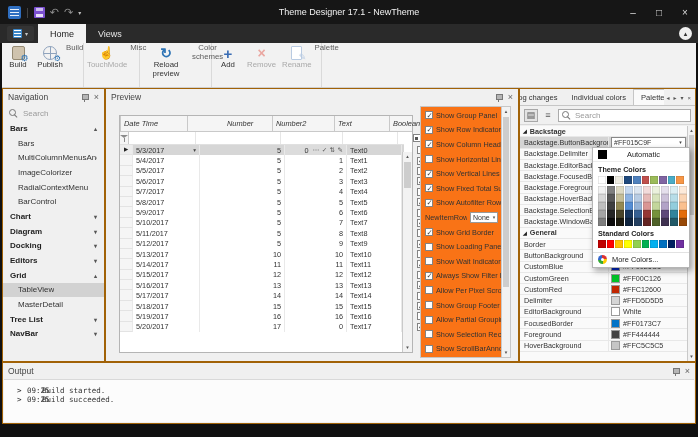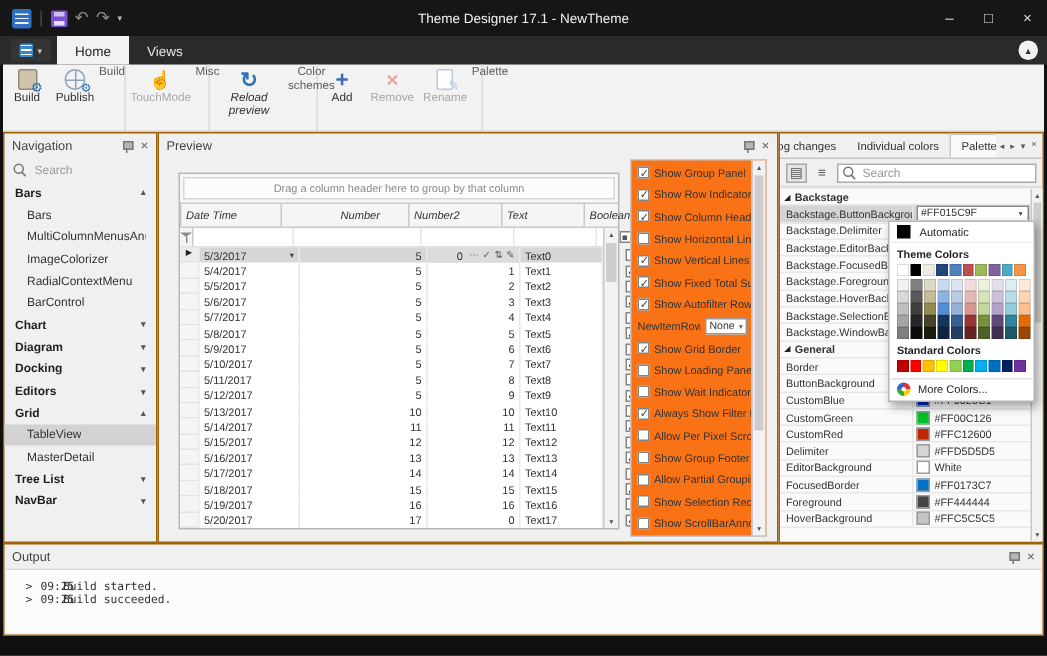--- a/index.html
+++ b/index.html
@@ -38,21 +38,21 @@
      background:#f0f0f0;color:#333;font-size:7px;display:flex;align-items:center;justify-content:center;}
   
   .ribbon{position:absolute;top:43px;left:2px;right:2px;height:45px;background:#f2f2f2;
           border-bottom:1px solid #cfcfcf;display:flex;}
   .rgroup{height:100%;border-right:1px solid #dadada;display:flex;flex-direction:row;flex:none;}
   .rbuttons{flex:1;display:flex;align-items:flex-start;justify-content:center;padding-top:2px;}
   .rbtn{min-width:32px;padding:0 3px;display:flex;flex-direction:column;align-items:center;
         font-size:7.8px;color:#333;}
   .rbtn .ric{height:16px;display:flex;align-items:center;justify-content:center;}
   .rbtn .rlbl{text-align:center;line-height:1.1;white-space:nowrap;}
-  .rbtn.wrap .rlbl{white-space:normal;width:46px;font-style:italic;}
+  .rbtn.wrap .rlbl{white-space:normal;width:46px;}
   .rbtn.disabled{color:#a9a9a9;justify-content:space-between;}
   .rcaption{height:12px;text-align:center;font-size:7.8px;color:#5d5d5d;}
   .icx{position:relative;display:block;}
   .ic-build::before{content:"";display:block;width:11px;height:12px;background:#cfc3ae;
      border:1px solid #958a73;border-radius:2px;}
   .ic-build::after{content:"⚙";position:absolute;right:-4px;bottom:-3px;color:#2e74b5;font-size:9px;line-height:1;}
   .ic-publish::before{content:"";display:block;width:12px;height:12px;border:1.5px solid #8fa3bd;border-radius:50%;
      background:linear-gradient(#8fa3bd 0 0) center/100% 1px no-repeat,
                 linear-gradient(#8fa3bd 0 0) center/1px 100% no-repeat;}
   .ic-publish::after{content:"⚙";position:absolute;right:-4px;bottom:-3px;color:#2e74b5;font-size:8px;line-height:1;}
@@ -179,21 +179,21 @@
   .crow .editor{display:none;}
   .crow.editing .editor{display:flex;align-items:center;flex:1;height:11px;background:#fff;
      border:1px solid #888;margin-right:1px;padding-left:2px;justify-content:space-between;font-size:7px;}
   .editor .ecaret{width:9px;text-align:center;color:#444;font-size:5px;}
   #colors-panel .vsb{top:37px;width:8px;}
   #colors-panel .thumb{top:9px;height:80px;}
   
   #color-popup{position:absolute;left:592px;top:147px;width:98px;background:#fff;
      border:1px solid #b5b5b5;box-shadow:2px 3px 6px rgba(0,0,0,.35);z-index:30;
      font-size:7.4px;color:#222;padding-bottom:1px;}
-  .pp-auto{height:14px;display:flex;align-items:center;gap:6px;padding:0 5px;border-bottom:1px solid #ededed;}
+  .pp-auto{height:14px;display:flex;align-items:center;gap:20px;padding:0 5px;border-bottom:1px solid #ededed;}
   .sw-auto{width:9px;height:9px;flex:none;}
   .pp-label{font-weight:bold;padding:3px 5px 2px;font-size:7.2px;}
   .pp-main{display:flex;gap:1px;padding:0 5px;margin-bottom:2px;}
   .pp-grid{display:grid;grid-template-columns:repeat(10,8px);column-gap:1px;padding:0 5px;}
   .pp-cell{width:8px;height:8px;box-shadow:inset 0 0 0 0.5px rgba(0,0,0,.18);}
   .pp-std{display:flex;gap:1px;padding:0 5px;}
   .pp-more{display:flex;align-items:center;gap:5px;margin-top:4px;border-top:1px solid #e2e2e2;
      height:14px;padding:0 5px;}
   .icon-palette{width:9px;height:9px;border-radius:50%;flex:none;position:relative;
      background:conic-gradient(#d33 0 25%,#fc0 25% 50%,#3a3 50% 75%,#36c 75% 100%);}
@@ -389,23 +389,20 @@
 
   <div class="panel" id="preview-panel">
     <div class="phead">
       <span>Preview</span>
       <span class="sp"></span>
       <span class="icon-pin"></span>
       <span class="icon-close">×</span>
     </div>
 
     <div id="grid">
-      <div class="g-grouppanel">
-        <div class="inner">Drag a column header here to group by that column</div>
-      </div>
       <div class="g-head">
         <div class="g-ind-h"></div>
         <div class="g-hcells">
 
         <div class="g-hcell w-date">Date Time</div>
             <div class="g-hcell w-num">Number</div>
             <div class="g-hcell w-num2">Number2</div>
             <div class="g-hcell w-text">Text</div>
             <div class="g-hcell w-bool">Boolean</div>
           </div>

